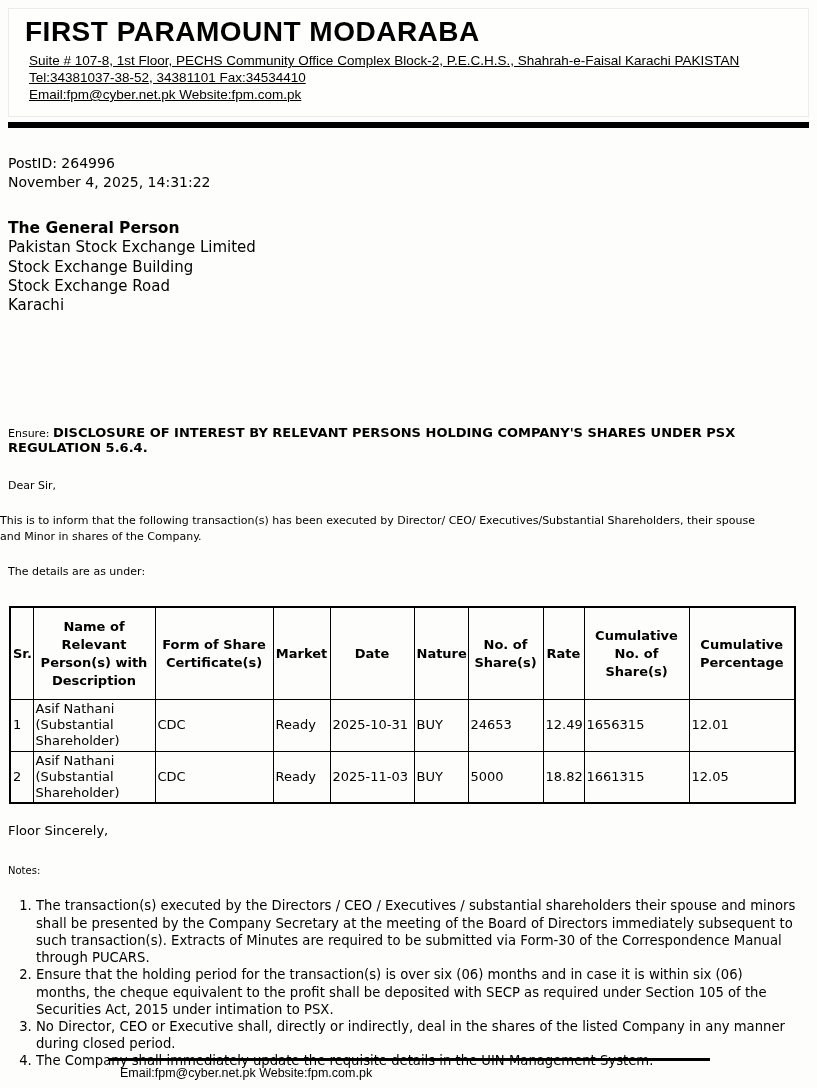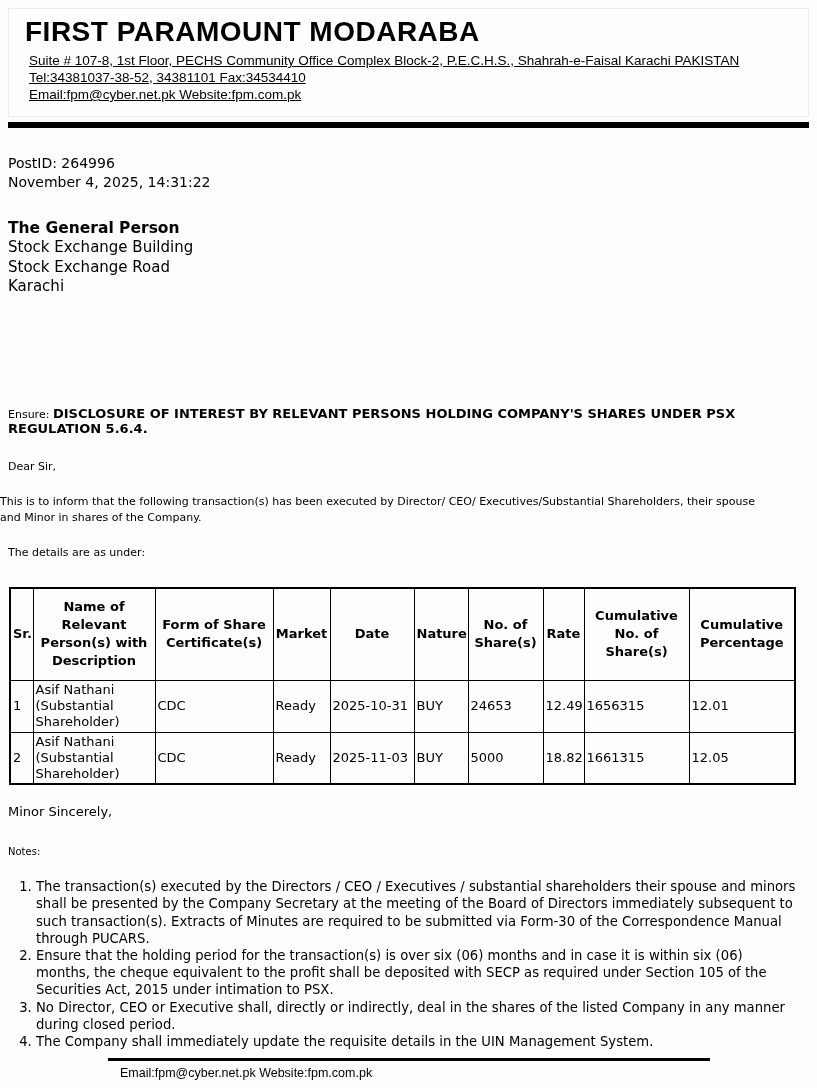--- a/index.html
+++ b/index.html
@@ -103,20 +103,21 @@
 
   <div class="top-bar"></div>
 
   <div class="meta">
     <div>PostID: 264996</div>
     <div>November 4, 2025, 14:31:22</div>
   </div>
 
   <div class="addressee">
     <div class="bold-line">The General Person</div>
+    <div>Pakistan Stock Exchange Limited</div>
     <div>Stock Exchange Building</div>
     <div>Stock Exchange Road</div>
     <div>Karachi</div>
   </div>
 
   <div class="subject"><span>Ensure: </span><b>DISCLOSURE OF INTEREST BY RELEVANT PERSONS HOLDING COMPANY'S SHARES UNDER PSX REGULATION 5.6.4.</b></div>
 
   <div class="salutation">Dear Sir,</div>
 
   <div class="body-par">This is to inform that the following transaction(s) has been executed by Director/ CEO/ Executives/Substantial Shareholders, their spouse and Minor in shares of the Company.</div>
@@ -171,21 +172,21 @@
         <td>2025-11-03</td>
         <td>BUY</td>
         <td>5000</td>
         <td>18.82</td>
         <td>1661315</td>
         <td>12.05</td>
       </tr>
     </tbody>
   </table>
 
-  <div class="closing">Minor Sincerely,</div>
+  <div class="closing">Floor Sincerely,</div>
 
   <div class="notes-label">Notes:</div>
 
   <ol class="notes">
     <li>The transaction(s) executed by the Directors / CEO / Executives / substantial shareholders their spouse and minors shall be presented by the Company Secretary at the meeting of the Board of Directors immediately subsequent to such transaction(s). Extracts of Minutes are required to be submitted via Form-30 of the Correspondence Manual through PUCARS.</li>
     <li>Ensure that the holding period for the transaction(s) is over six (06) months and in case it is within six (06) months, the cheque equivalent to the profit shall be deposited with SECP as required under Section 105 of the Securities Act, 2015 under intimation to PSX.</li>
     <li>No Director, CEO or Executive shall, directly or indirectly, deal in the shares of the listed Company in any manner during closed period.</li>
     <li>The Company shall immediately update the requisite details in the UIN Management System.</li>
   </ol>
 

